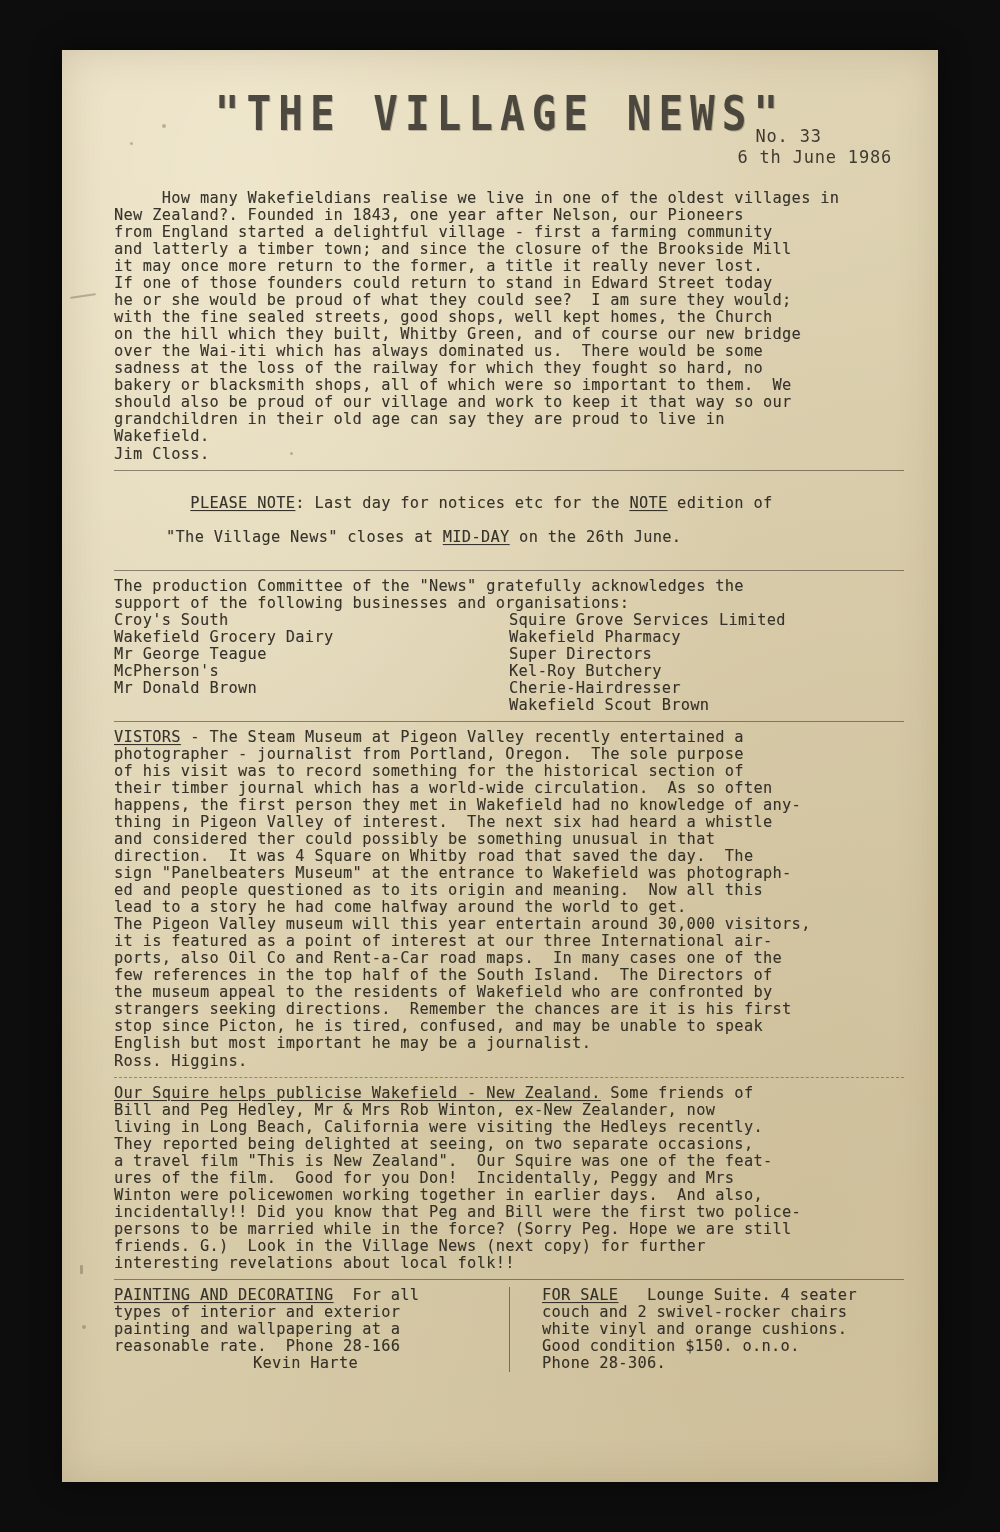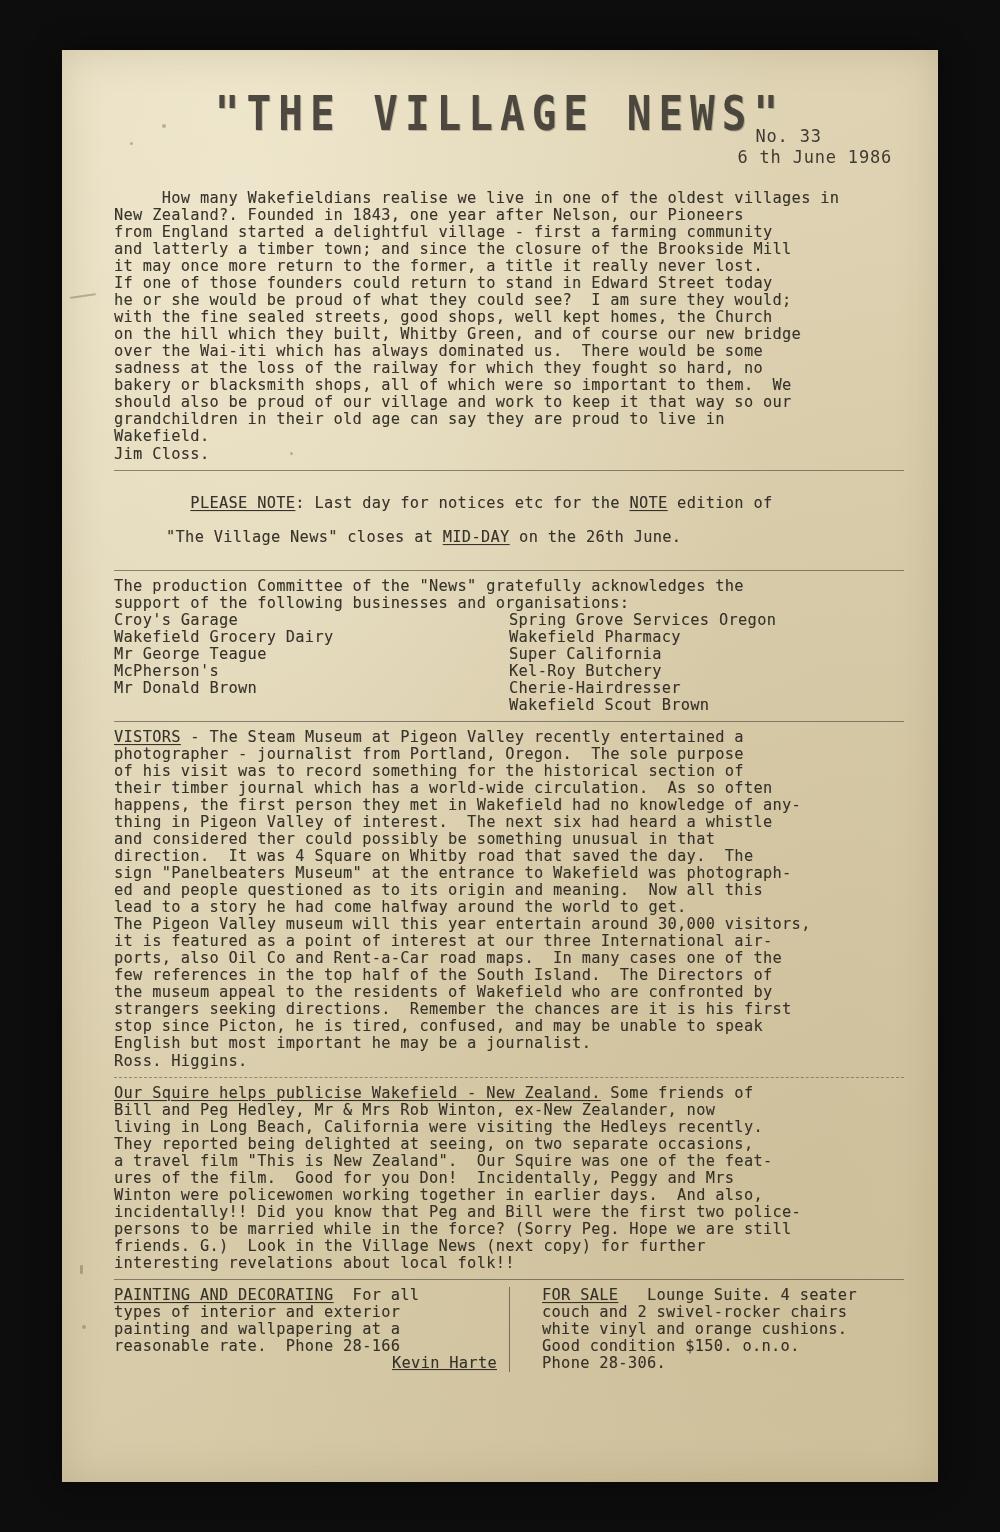--- a/index.html
+++ b/index.html
@@ -101,21 +101,21 @@
 
   .sponsors { display: flex; }
   .sponsors .col { width: 50%; }
 
   .ads {
     display: flex;
     margin-top: 2px;
   }
   .ads .col-left { width: 50%; padding-right: 12px; box-sizing: border-box; }
   .ads .col-right { width: 50%; padding-left: 32px; box-sizing: border-box; border-left: 1.6px solid rgba(55,50,40,0.6); }
-  .ads .center { text-align: right; display:block;text-decoration:underline; }
+  .ads .center { text-align: center; display:block; }
 
   
   .blemish {
     position: absolute;
     background: rgba(90,78,58,0.35);
     border-radius: 50%;
   }
   .b1 { left: 100px; top: 74px; width: 4px; height: 4px; }
   .b2 { left: 68px; top: 92px; width: 3px; height: 3px; }
   .b3 { left: 8px; top: 245px; width: 26px; height: 2px; border-radius: 1px; transform: rotate(-8deg); }
@@ -167,30 +167,30 @@
         <span class="u">PLEASE NOTE</span><span>: Last day for notices etc for the </span><span class="u">NOTE</span><span> edition of</span>
         <br><span class="note-ind"></span><span>"The Village News" closes at </span><span class="u">MID-DAY</span><span> on the 26th June.</span>
       </div>
 
       <div class="rule"></div>
 
       <div class="tw">The production Committee of the "News" gratefully acknowledges the
 support of the following businesses and organisations:</div>
       <div class="sponsors">
         <div class="col">
-          <div class="tw">Croy's Garage</div>
+          <div class="tw">Croy's South</div>
           <div class="tw">Wakefield Grocery Dairy</div>
           <div class="tw">Mr George Teague</div>
           <div class="tw">McPherson's</div>
           <div class="tw">Mr Donald Brown</div>
         </div>
         <div class="col">
-          <div class="tw">Spring Grove Services Oregon</div>
+          <div class="tw">Squire Grove Services Limited</div>
           <div class="tw">Wakefield Pharmacy</div>
-          <div class="tw">Super California</div>
+          <div class="tw">Super Directors</div>
           <div class="tw">Kel-Roy Butchery</div>
           <div class="tw">Cherie-Hairdresser</div>
           <div class="tw">Wakefield Scout Brown</div>
         </div>
       </div>
 
       <div class="rule"></div>
 
       <div class="tw"><span class="u">VISTORS</span><span> - The Steam Museum at Pigeon Valley recently entertained a
 photographer - journalist from Portland, Oregon.  The sole purpose

